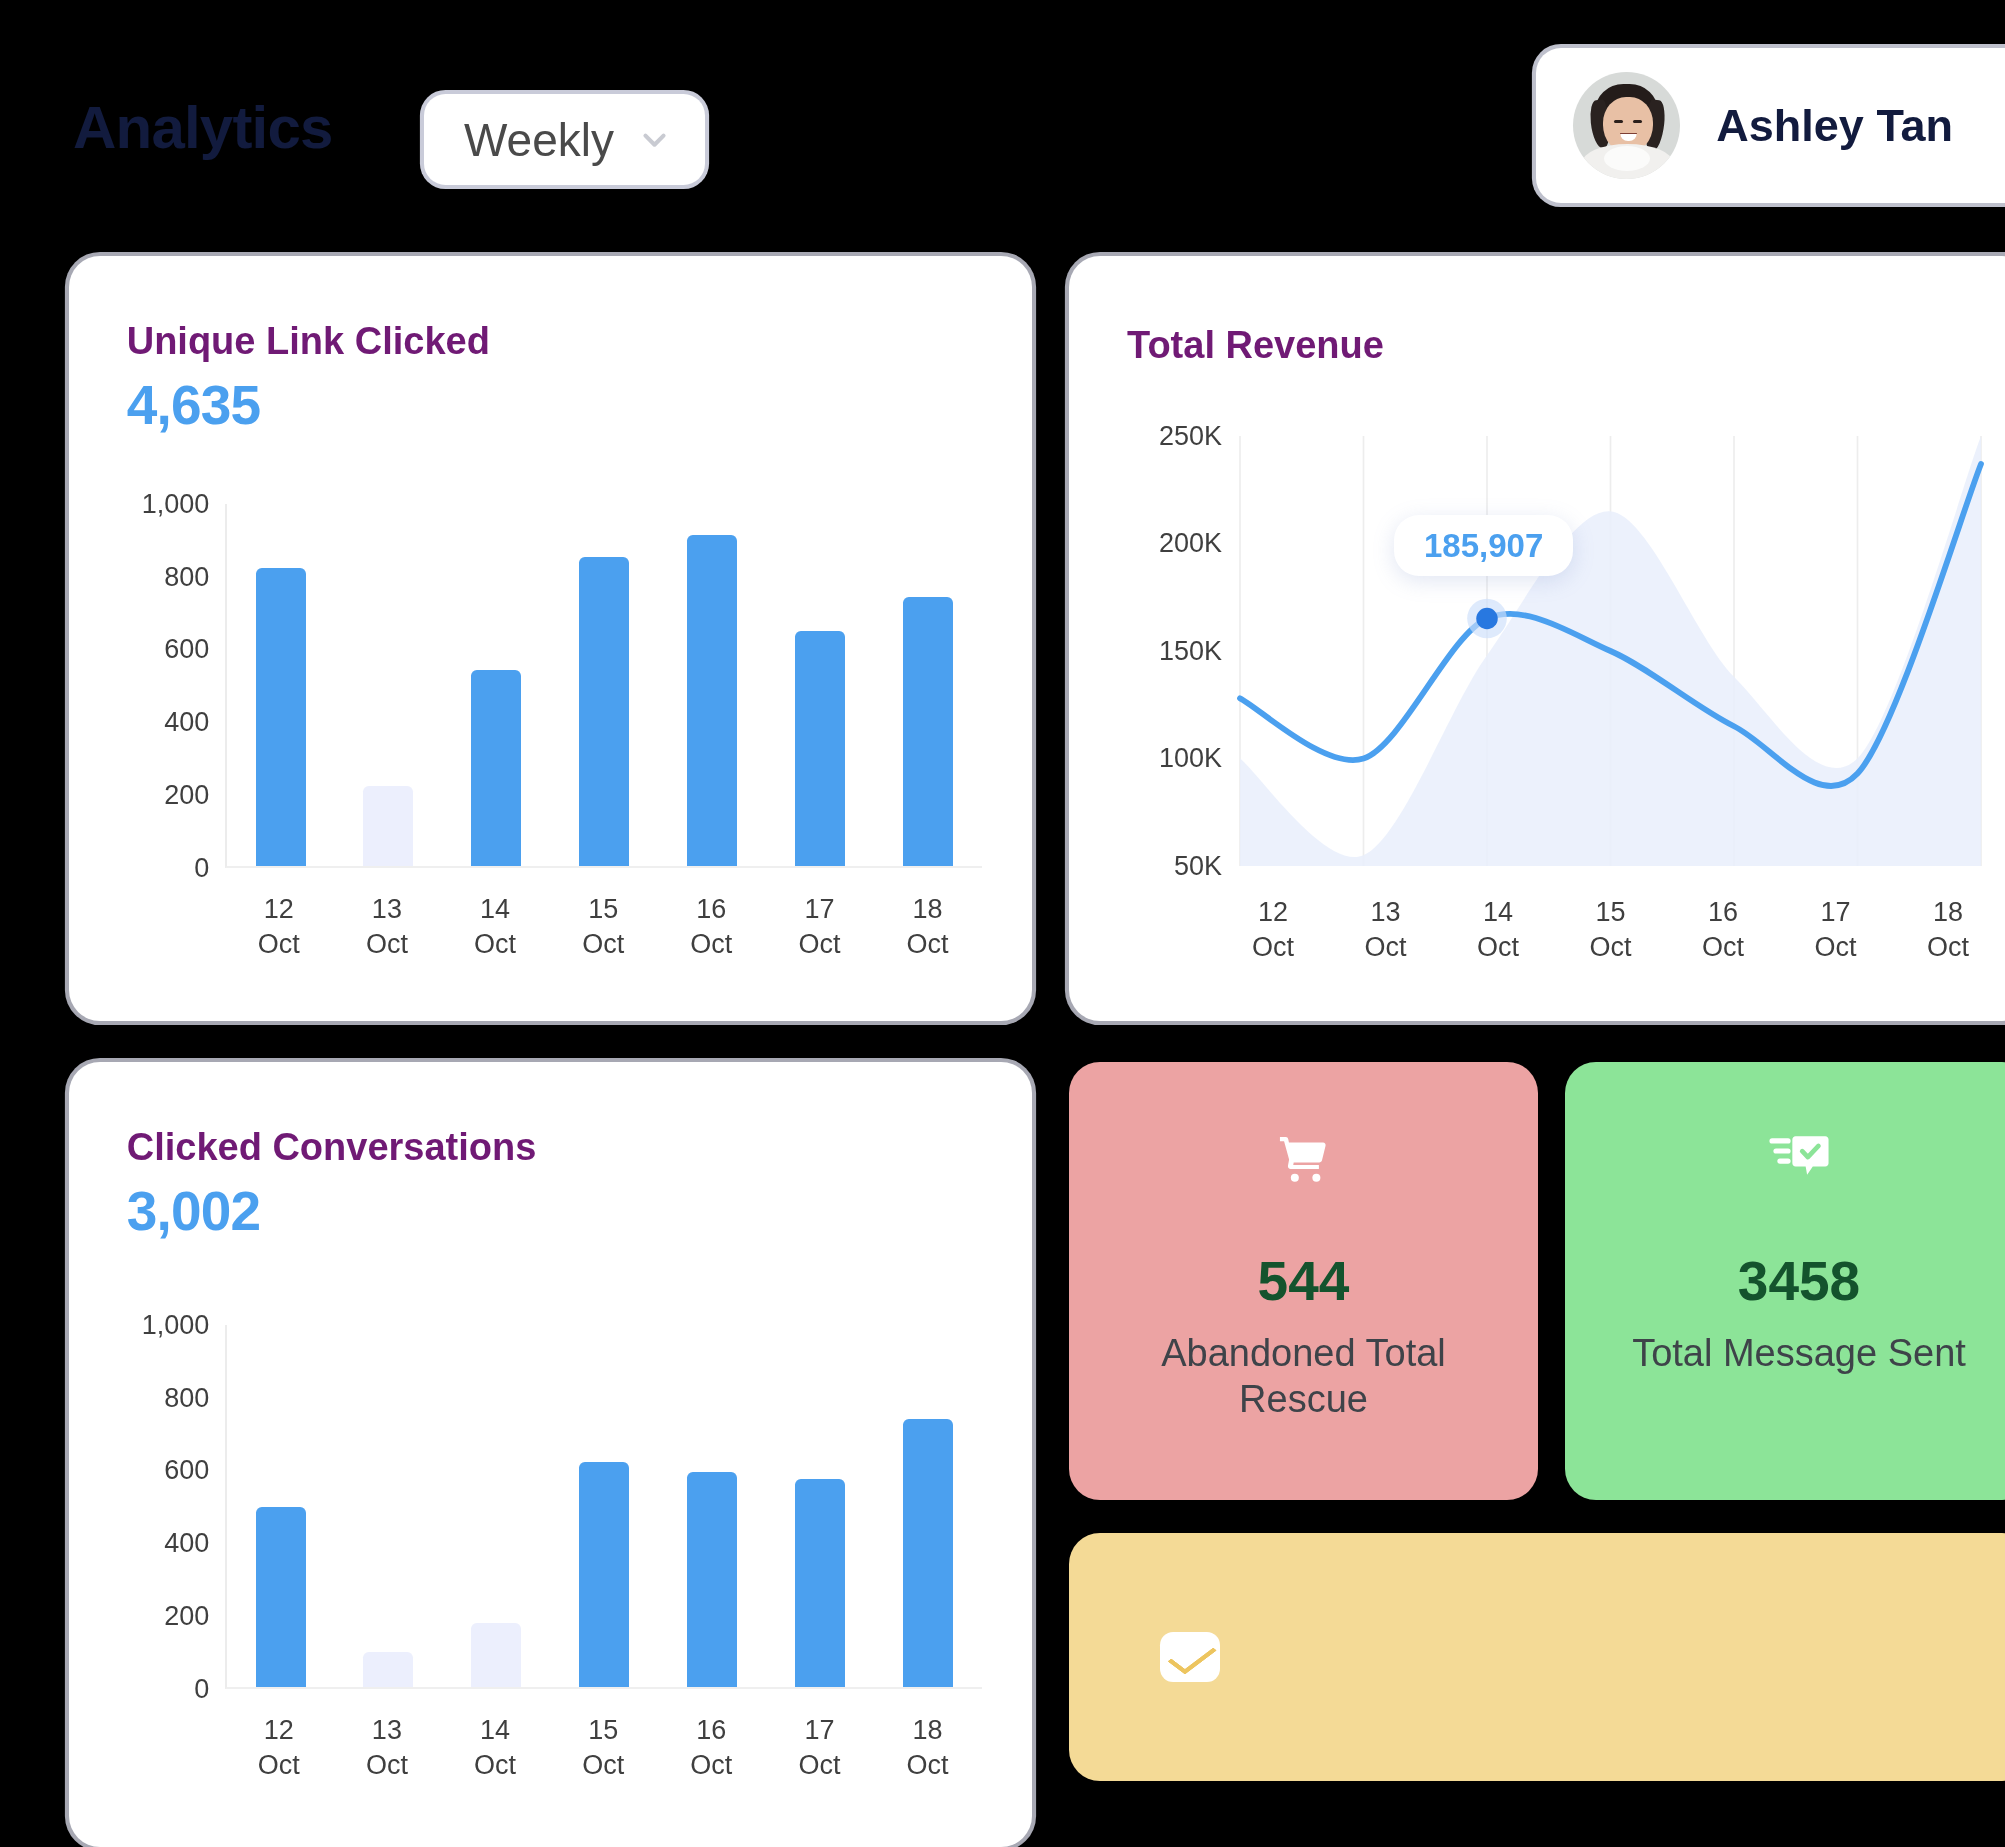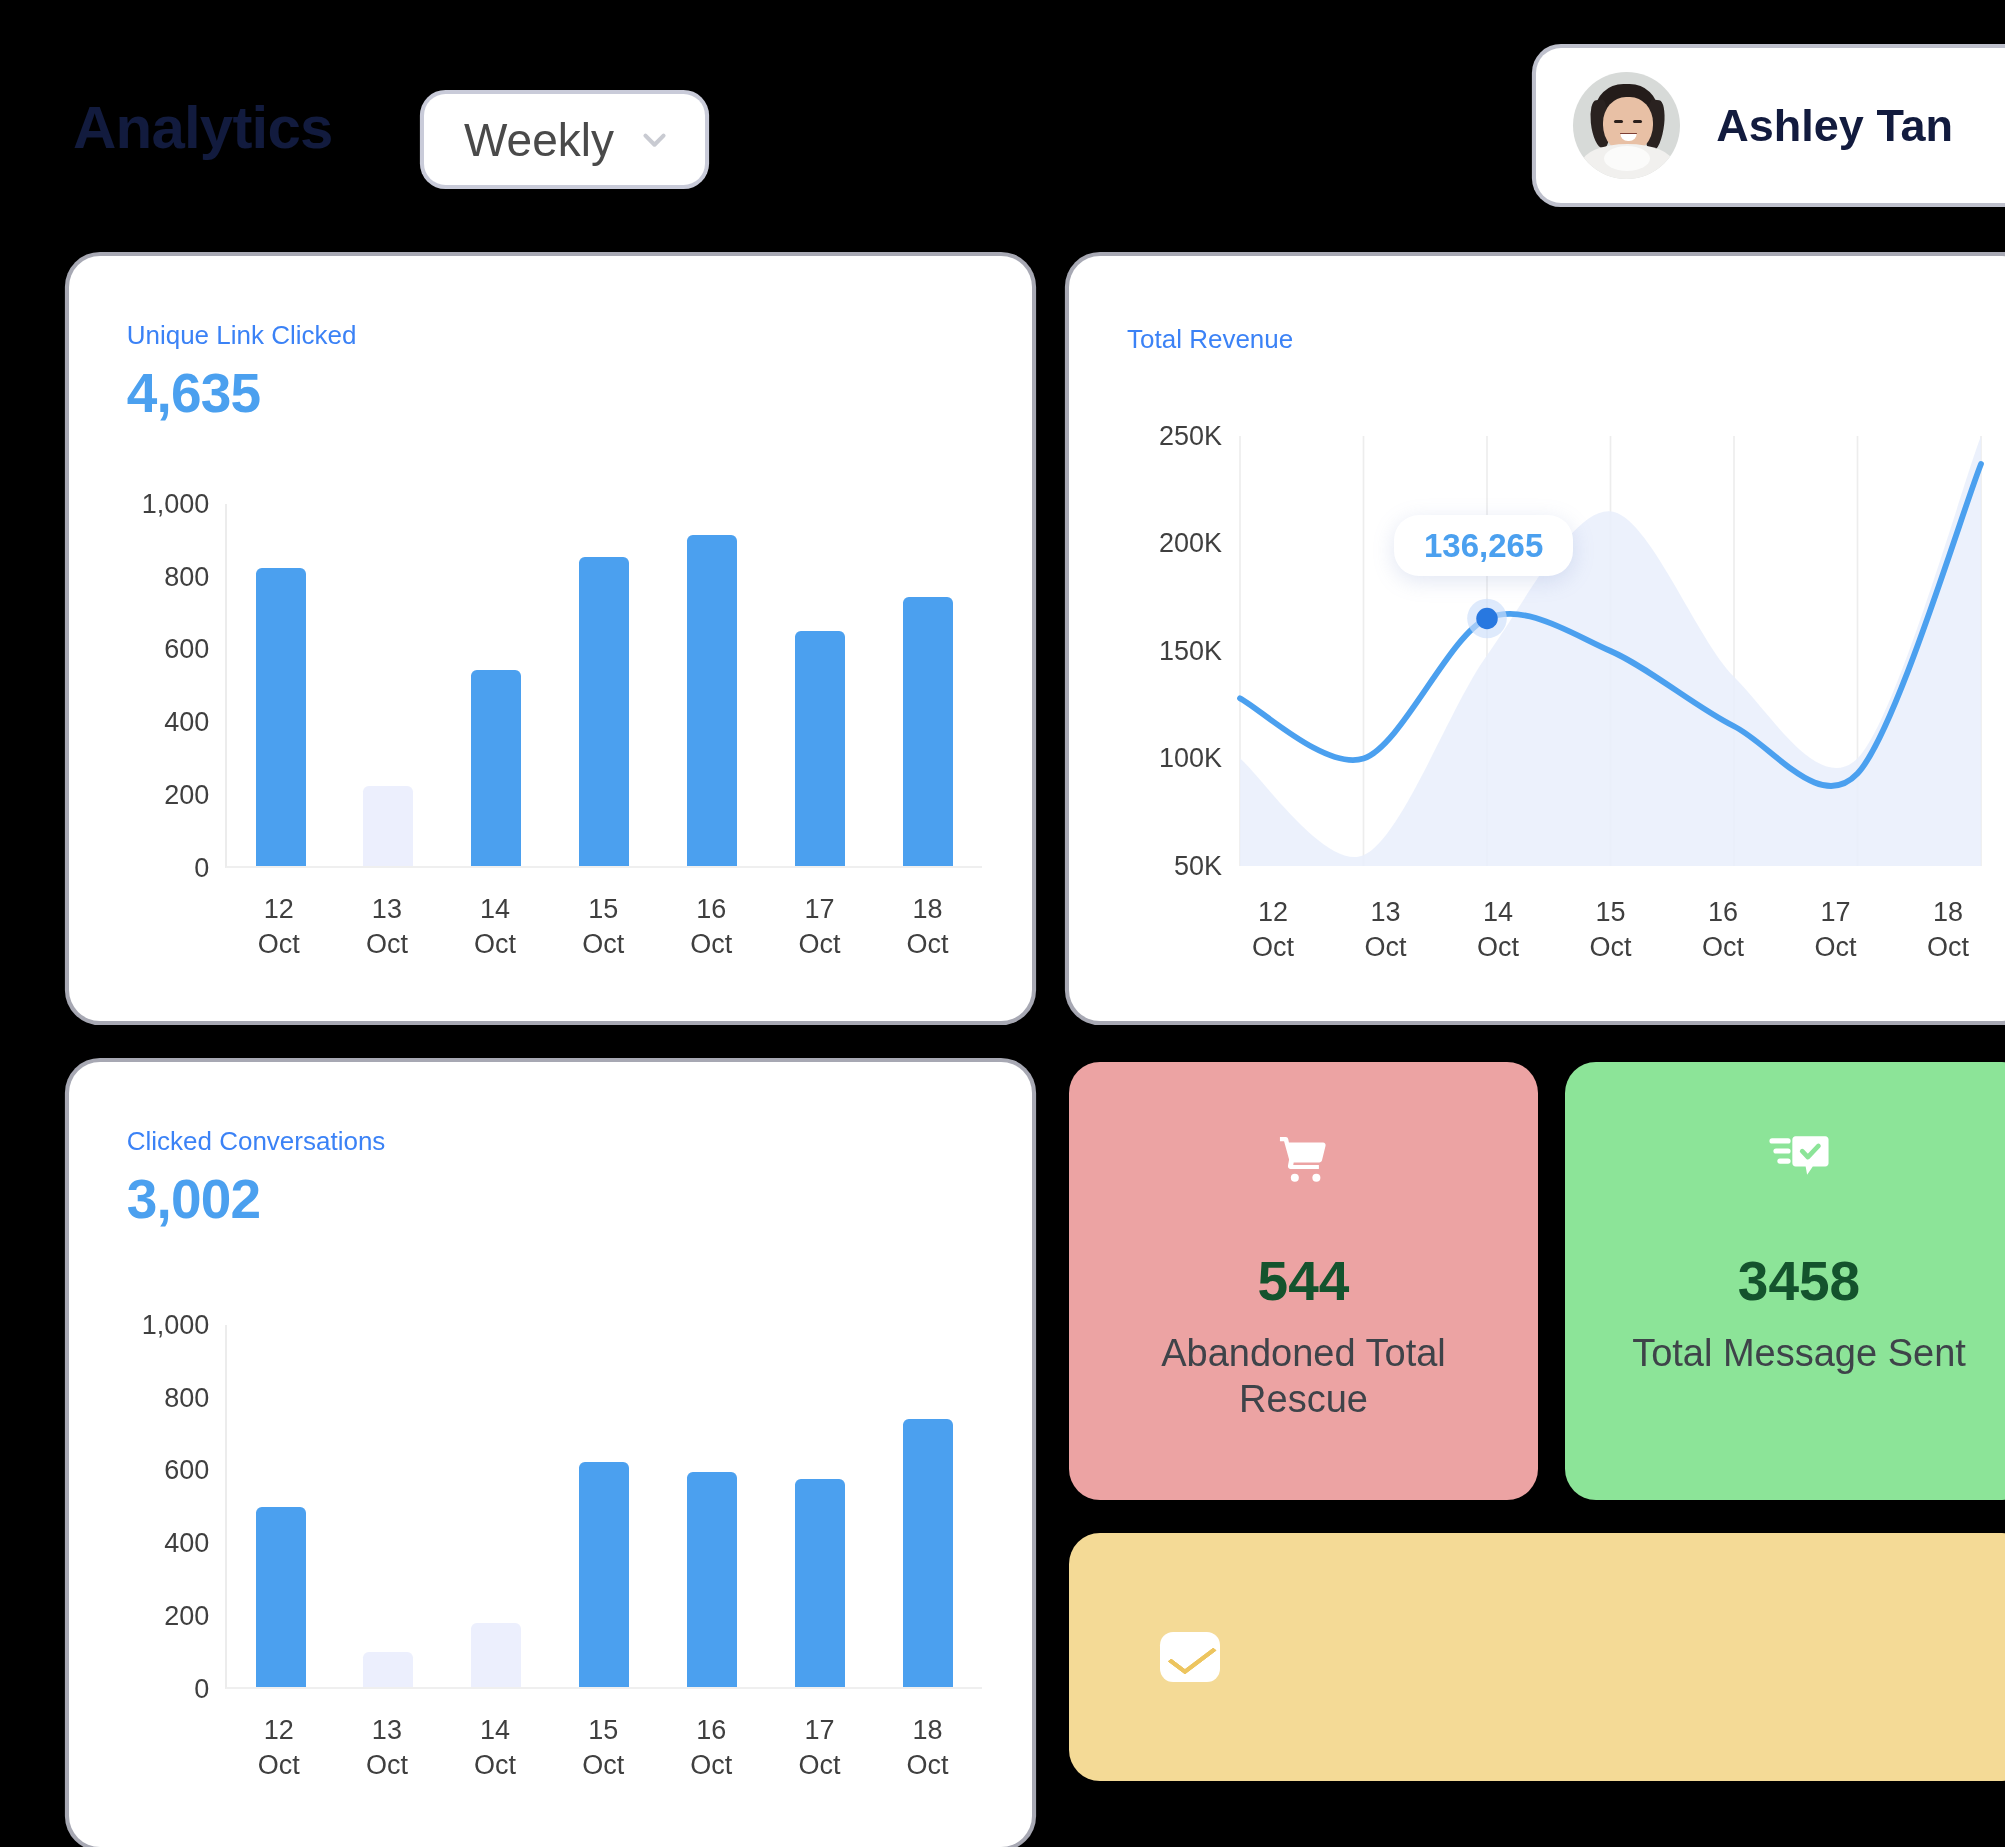--- a/index.html
+++ b/index.html
@@ -57,21 +57,21 @@
 
   
   .card {
     position: absolute; background: #ffffff; border-radius: 31px;
     box-shadow: 0 0 0 4.1px rgba(238,240,255,0.7);
   }
   #card-link   { left: 20.7px;   top: 256px;  width: 963px; height: 765px; }
   #card-rev    { left: 1021px; top: 256px;  width: 964px; height: 765px; }
   #card-conv   { left: 20.7px;   top: 1062px; width: 963px; height: 785px; }
 
-  .card-title { font-size: 26px; font-weight: 400; color: #3b82f6; }
+  .card-title { font-size: 38px; font-weight: 700; color: #701a75; }
   .card-value { font-size: 55px; font-weight: 700; color: #4ba0ef; margin-top: 10px; letter-spacing: -0.8px; }
 
   .card-head { padding: 64px 0 0 58px; }
   .card-head.rev { padding-top: 68px; }
 
   
   .barchart { position: absolute; left: 58px; right: 50px; }
   .bc-plot { position: relative; height: 364px; }
   .y-labels { position: absolute; left: 0; top: 0; width: 91px; height: 364px; }
   .y-labels span {
@@ -222,21 +222,21 @@
             <line x1="448.5" x2="448.5" y1="0" y2="520" stroke="#ededed" stroke-width="2"></line>
             <line x1="598" x2="598" y1="0" y2="520" stroke="#ededed" stroke-width="2"></line>
             <line x1="747.5" x2="747.5" y1="0" y2="520" stroke="#ededed" stroke-width="2"></line>
             <line x1="897" x2="897" y1="0" y2="520" stroke="#ededed" stroke-width="2"></line>
             <path d="M0,390 C23,408 103.5,526.2 149.5,507 C195.5,487.8 253,329.20000000000005 299,265.20000000000005 C345,201.20000000000005 402.5,87.00000000000001 448.5,91 C494.5,94.99999999999999 552,245.2 598,291.2 C644,337.2 701.5,434.8 747.5,390 C793.5,345.2 874,60 897,0 L897,520 L0,520 Z" fill="#e9eefc" opacity="0.85"></path>
             <path d="M0,317.2 C23,328.4 103.5,404.8488 149.5,390 C195.5,375.1512 253,240.68280000000004 299,220.68280000000004 C345,200.68280000000004 402.5,239.9512 448.5,260 C494.5,280.04879999999997 552,328.2 598,351 C644,373.8 701.5,457 747.5,408.2 C793.5,359.4 874,91.39999999999996 897,33.799999999999955" fill="none" stroke="#4ba0ef" stroke-width="7" stroke-linecap="round"></path>
             <circle cx="299" cy="220.68280000000004" r="24" fill="#cddffb" opacity="0.65"></circle>
             <circle cx="299" cy="220.68280000000004" r="13" fill="#2878e0"></circle>
           </svg>
       </div>
-      <div class="tooltip" id="rev-tooltip" style="left: 274px; top: 79px;">136,265</div>
+      <div class="tooltip" id="rev-tooltip" style="left: 274px; top: 79px;">185,907</div>
       <div class="rev-xlabels">
           <div class="xt">12<br>Oct</div>
           <div class="xt">13<br>Oct</div>
           <div class="xt">14<br>Oct</div>
           <div class="xt">15<br>Oct</div>
           <div class="xt">16<br>Oct</div>
           <div class="xt">17<br>Oct</div>
           <div class="xt">18<br>Oct</div>
         </div>
     </div>

